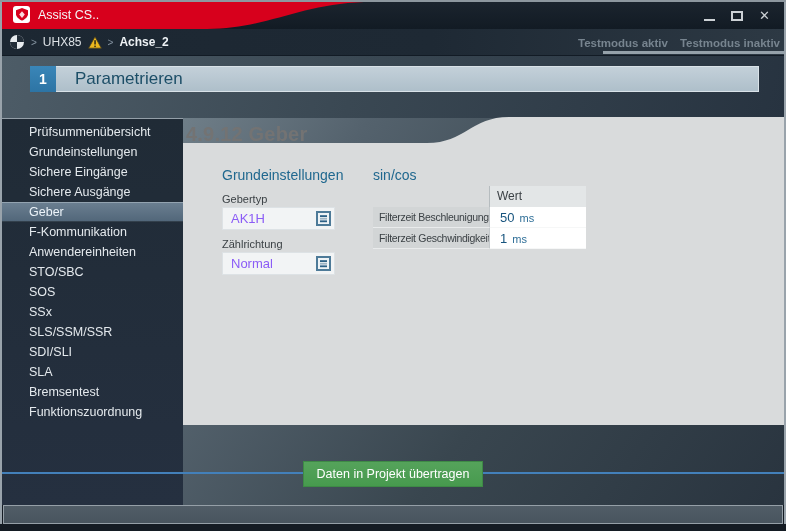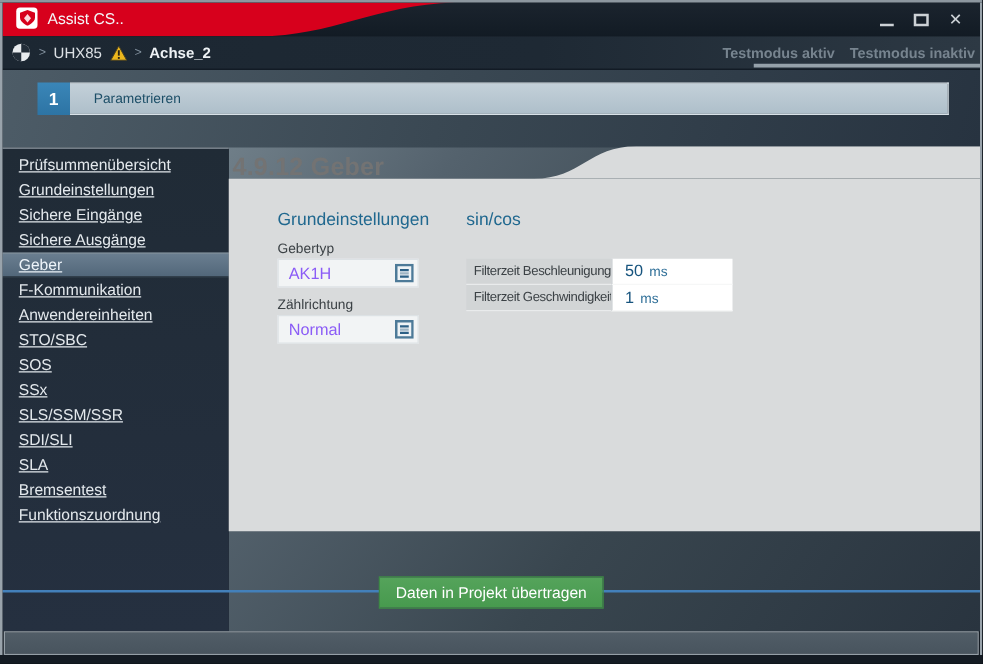--- a/index.html
+++ b/index.html
@@ -37,29 +37,29 @@
   .testmode-btn { color:#77848f; font-size:11.5px; white-space:nowrap; }
   .testmode-underline { position:absolute; left:601px; top:22px; width:181px; height:3px; background:#95a1aa; }
 
   
   .stepband { position:absolute; left:2px; top:56px; width:782px; height:62px;
     background:linear-gradient(105deg,#4d5c67 0%, #3a4853 45%, #273340 100%); z-index:3; }
   .stepbar { position:absolute; left:28px; top:10px; width:729px; height:26px; display:flex; }
   .step-num { width:26px; height:26px; background:linear-gradient(180deg,#3a86b8,#2d74a4);
     color:#fff; font-size:14px; font-weight:bold; text-align:center; line-height:26px; }
   .step-label { flex:1; background:linear-gradient(180deg,#c3d0d9,#aebfca);
-    border:1px solid #d9e2e8; border-left:none; color:#1c4e67; font-size:11px;
+    border:1px solid #d9e2e8; border-left:none; color:#1c4e67; font-size:17px;
     line-height:24px; padding-left:19px; }
 
   
   .sidebar { position:absolute; left:2px; top:118px; width:181px; height:387px;
     background:linear-gradient(180deg,#202b36,#253040); border-top:1px solid #949fa8; z-index:3; }
   .sidebar ul { list-style:none; margin-top:3px; }
-  .sidebar li { height:20px; line-height:20px; padding-left:13px; font-size:12.5px;
-    color:#e4e9ed; white-space:nowrap; cursor:pointer;text-decoration:underline; }
+  .sidebar li { height:20px; line-height:20px; padding-left:27px; font-size:12.5px;
+    color:#e4e9ed; white-space:nowrap; cursor:pointer; }
   .sidebar li.selected { background:linear-gradient(180deg,#6a7e90,#52677a);
     border-top:1px solid #93a3b0; border-bottom:1px solid #33404c; line-height:18px; color:#edf4fa; }
 
   
   .content-bg { position:absolute; left:183px; top:108px; width:601px; height:397px;
     background:linear-gradient(125deg,#707f89 0%, #54626d 22%, #39464f 58%, #29343f 100%); z-index:2; }
   .page-heading { position:absolute; left:186px; top:112px; font-size:20px; font-weight:700;
     color:#737373; z-index:4; letter-spacing:.2px;margin-top:11px; }
   .panel-top { position:absolute; left:183px; top:117px; z-index:3; }
   .panel { position:absolute; left:183px; top:143px; width:601px; height:282px; background:#d9dbdc; z-index:3; }
@@ -202,20 +202,21 @@
         <rect x="1" y="1" width="13" height="13" fill="#eef3f6" stroke="#4d7a98" stroke-width="2"></rect>
         <rect x="4" y="4.2" width="7" height="1.8" fill="#2c6086"></rect>
         <rect x="4" y="6.8" width="7" height="1.8" fill="#9db4c4"></rect>
         <rect x="4" y="9.4" width="7" height="1.8" fill="#2c6086"></rect>
       </svg>
     </div>
 
     <div class="sc-table">
       <div class="t-row">
         <div class="t-label-h"></div>
+        <div class="t-value-h">Wert</div>
       </div>
       <div class="t-row">
         <div class="t-label">Filterzeit Beschleunigung</div>
         <div class="t-value">
           <span class="val">50</span><span class="unit">ms</span>
         </div>
       </div>
       <div class="t-row">
         <div class="t-label">Filterzeit Geschwindigkeit</div>
         <div class="t-value">

